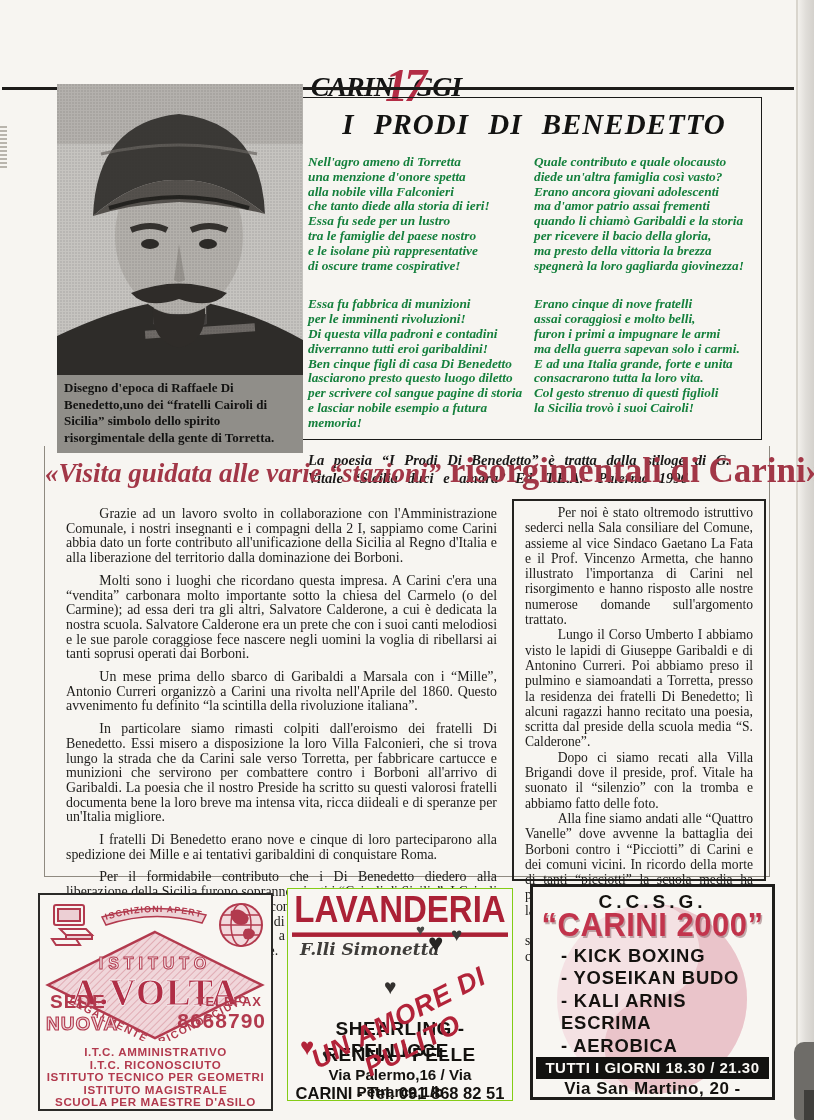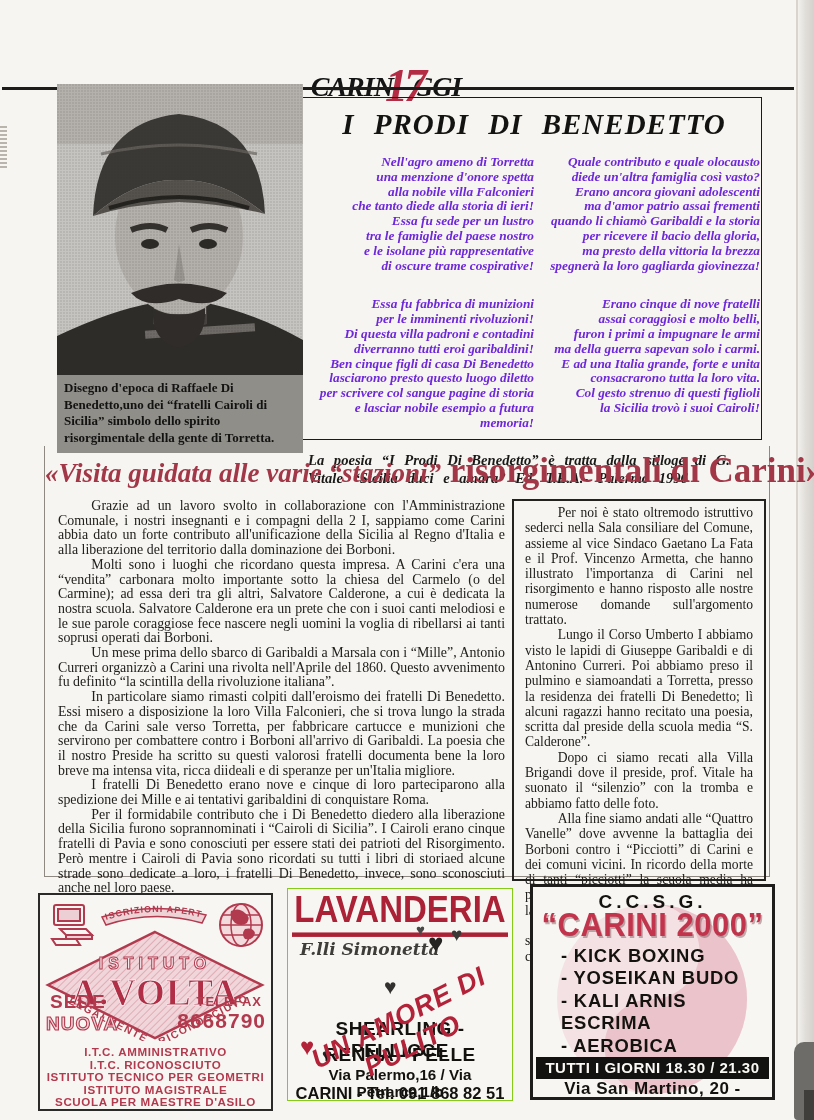--- a/index.html
+++ b/index.html
@@ -28,35 +28,35 @@
   .article-box{position:absolute;left:57px;top:97px;width:703px;height:341px;border:1.5px solid #1a1a19;}
   .photo-block{position:absolute;left:57px;top:84px;width:246px;z-index:2;}
   .photo-img{display:block;width:246px;height:291px;background:#c9c7c3;}
   .photo-caption{width:232px;background:#908e89;color:#121211;padding:5px 7px 6px 7px;
     font:bold 13px/1.28 "Liberation Serif",serif;}
   .article-content{position:absolute;left:308px;top:100px;width:452px;}
   .article-title{text-align:center;font:italic 900 29px "Liberation Serif",serif;
     letter-spacing:1px;word-spacing:11px;margin-top:8px;color:#131312;}
   .poem-grid{display:flex;margin-top:14px;}
   .poem-col{width:50%;}
-  .poem-stanza{white-space:pre-line;text-align:right;
-    font:italic 700 13.3px/14.8px "Liberation Serif",serif;color:#6d28d9;}
+  .poem-stanza{white-space:pre-line;text-align:left;
+    font:italic 700 13.3px/14.8px "Liberation Serif",serif;color:#15803d;}
   .poem-stanza + .poem-stanza{margin-top:24px;}
   .poem-attribution{margin:20px 2px 0 0;font:italic 700 14.6px/1.28 "Liberation Serif",serif;
     word-spacing:6px;color:#1a1918;}
   
   .body-section{position:absolute;left:44px;top:446px;width:724px;height:430px;
     border:1px solid #8f8a81;border-top:none;background:transparent;}
   .feature-heading{text-align:center;margin-top:5px;white-space:nowrap;color:#a23747;}
   .fh-italic{font:italic 700 27px "Liberation Serif",serif;letter-spacing:0;}
   .fh-roman{font:700 35px "Liberation Serif",serif;letter-spacing:0;}
   .columns{display:flex;margin-top:8px;}
   .col-left{width:447px;padding:0 6px 0 13px;font:13.9px/14.7px "Liberation Serif",serif;
     text-align:justify;color:#21201e;}
-  .col-left p{margin:0;text-indent:2.4em;}
+  .col-left p{margin:8px;text-indent:2.4em;}
   .sig-left{text-align:right;font-weight:bold;padding-right:34px;margin-top:2px;font-size:14.5px;}
   .col-right-box{margin-left:1px;width:228px;border:2px solid #23221f;padding:4px 11px 6px 11px;
     font:13.6px/15.3px "Liberation Serif",serif;text-align:justify;height:368px;color:#21201e;}
   .col-right-box p{margin:0;text-indent:2.4em;}
   .sig-right{text-align:right;font-weight:bold;margin-top:3px;font-size:13.8px;text-indent:0;}
   
   .ad{position:absolute;background:#f8f6f2;}
   .ad-volta{left:38px;top:893px;width:231px;height:214px;border:2px solid #2b2a28;color:#b23a4e;}
   .ad-volta .pc-icon{position:absolute;left:6px;top:8px;}
   .ad-volta .ribbon{position:absolute;left:58px;top:2px;}

